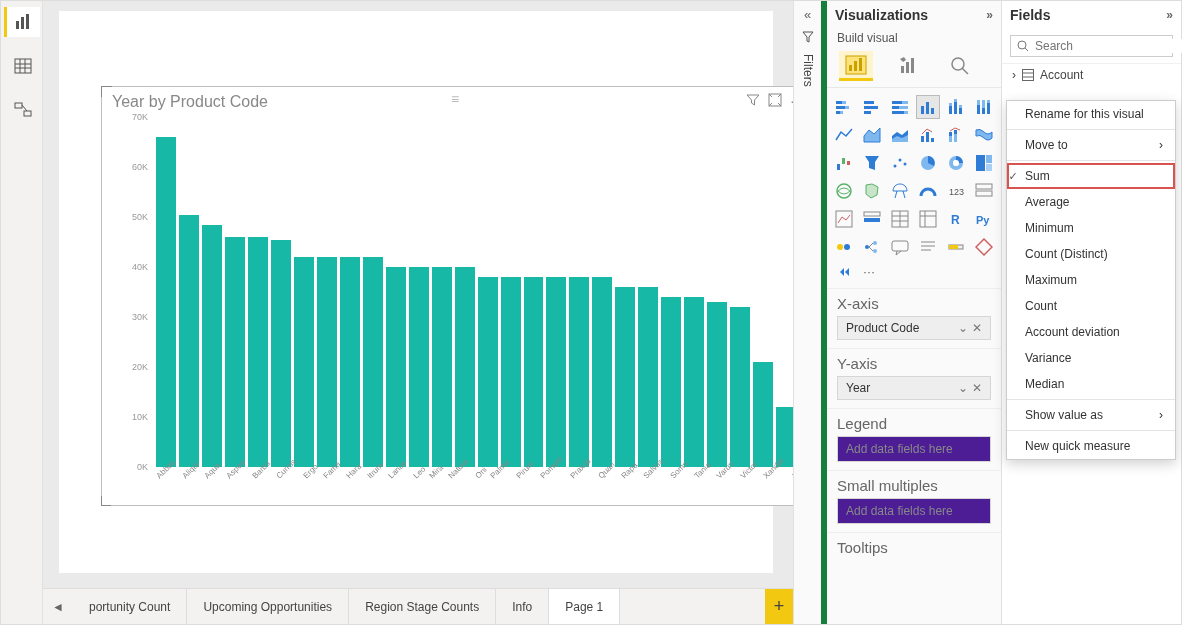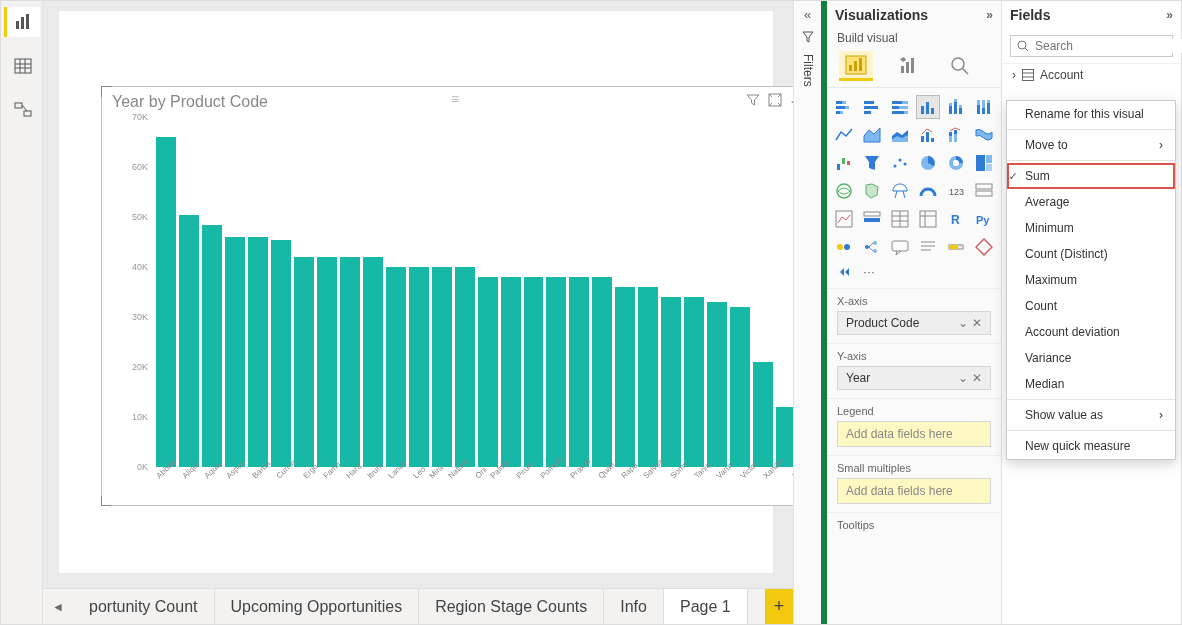--- a/index.html
+++ b/index.html
@@ -33,21 +33,21 @@
   .y-axis { position:absolute; left:0; top:0; bottom:28px; width:30px; }
   .y-tick { position:absolute; right:4px; font-size:9px; color:#999; transform:translateY(50%); }
   .plot { position:absolute; left:30px; right:0; top:0; bottom:28px; display:flex; align-items:flex-end; gap:3px; padding:0 4px; }
   .bar { flex:1; background:#17b8a6; min-width:4px; }
   .x-labels { position:absolute; left:30px; right:0; bottom:0; height:28px; display:flex; gap:3px; padding:0 4px; }
   .x-lbl { flex:1; font-size:8px; color:#888; transform:rotate(-45deg) translate(-6px,4px); transform-origin: top left; white-space:nowrap; overflow:visible; }
 
   
   .page-tabs { height: 36px; background: #f3f2f1; border-top:1px solid #ddd; display:flex; align-items:stretch; }
   .tab-nav { width:30px; display:flex; align-items:center; justify-content:center; color:#666; cursor:pointer; }
-  .page-tab { padding: 0 16px; display:flex; align-items:center; border-right:1px solid #ddd; background:#f3f2f1; color:#444; cursor:pointer; font-size:16px; }
+  .page-tab { padding: 0 16px; display:flex; align-items:center; border-right:1px solid #ddd; background:#f3f2f1; color:#444; cursor:pointer; font-size:12px; }
   .page-tab.active { background:#fff; }
   .add-tab { width:28px; display:flex; align-items:center; justify-content:center; background:#f2c811; color:#444; font-size:18px; cursor:pointer; }
 
   
   .filters-rail { width: 28px; border-left:1px solid #e1e1e1; background:#fafafa; display:flex; flex-direction:column; align-items:center; padding-top:6px; }
   .filters-rail .expand { font-size:13px; color:#666; cursor:pointer; }
   .filters-rail .label { writing-mode: vertical-rl; margin-top:10px; font-size:12px; color:#444; }
 
   
   .viz-pane { width: 180px; border-left:6px solid #15803d; background:#fafafa; display:flex; flex-direction:column; overflow:hidden; }
@@ -57,22 +57,22 @@
   .mode-tabs { display:flex; gap:18px; padding: 0 12px 6px; border-bottom:1px solid #e8e8e8; }
   .mode-tab { width:34px; height:30px; display:flex; align-items:center; justify-content:center; cursor:pointer; }
   .mode-tab.active { border-bottom:3px solid #f2c811; background:#fff4cc; }
 
   .viz-grid { padding: 8px 8px 4px; display:grid; grid-template-columns: repeat(6, 22px); gap: 6px 6px; justify-content:center;text-decoration:underline; }
   .viz-icon { width:22px; height:22px; display:flex; align-items:center; justify-content:center; cursor:pointer; }
   .viz-icon.selected { background:#e6e6e6; outline:1px solid #bbb; }
   .viz-more { padding: 2px 12px 8px; display:flex; align-items:center; gap:6px; color:#555; }
 
   .field-well { border-top:1px solid #eee; padding:6px 10px 8px; }
-  .well-label { font-size:11px; color:#666; margin-bottom:4px; }
-  .well-drop { background:#fef9c3; border:1px solid #d6d6d6; padding:5px 8px; font-size:12px; color:#888; }
+  .well-label { font-size:15px; color:#666; margin-bottom:4px; }
+  .well-drop { background:#4c1d95; border:1px solid #d6d6d6; padding:5px 8px; font-size:12px; color:#888; }
   .well-pill { background:#eee; border:1px solid #d6d6d6; padding:4px 8px; font-size:12px; color:#333; display:flex; justify-content:space-between; align-items:center; }
   .well-pill .pill-actions { color:#777; display:flex; gap:4px; }
 
   
   .fields-pane { width: 180px; border-left:1px solid #e1e1e1; background:#fff; display:flex; flex-direction:column; position:relative; }
   .search-box { margin:6px 8px; border:1px solid #ccc; display:flex; align-items:center; padding:3px 6px; gap:6px; }
   .search-box input { border:none; outline:none; flex:1; font-size:12px; }
   .field-row { padding:4px 10px; display:flex; align-items:center; gap:6px; color:#444; border-top:1px solid #f0f0f0; }
 
   

